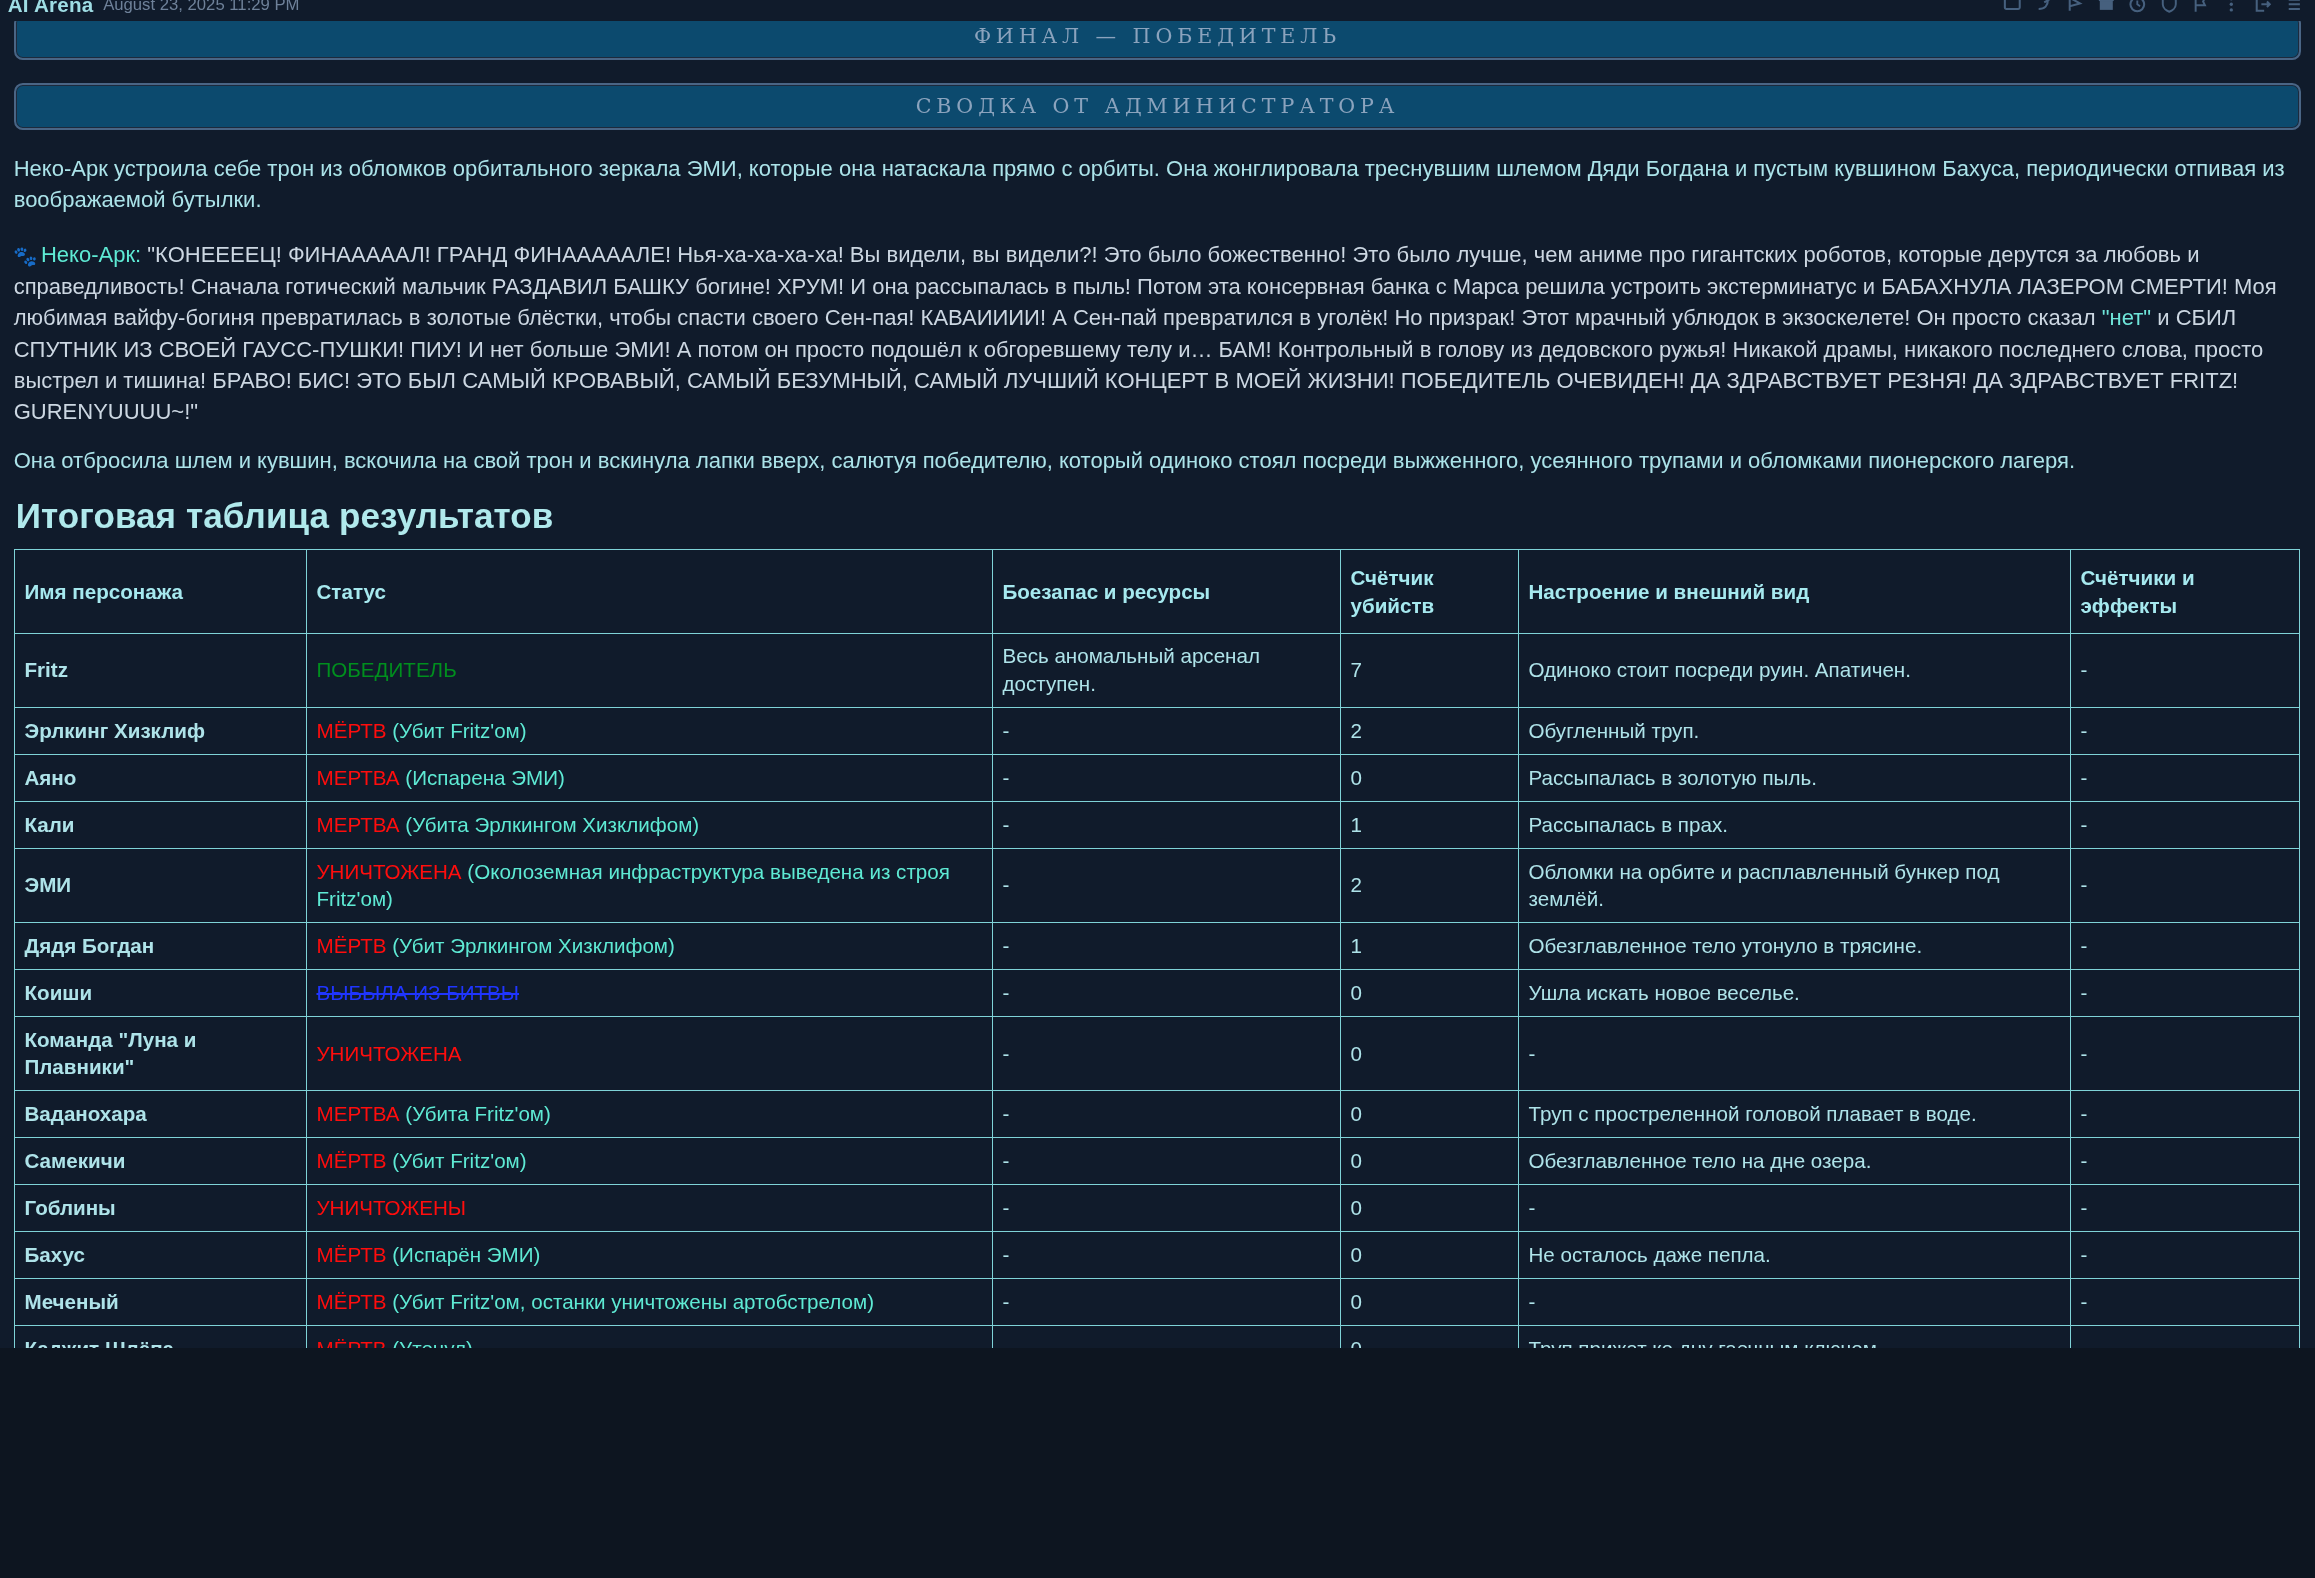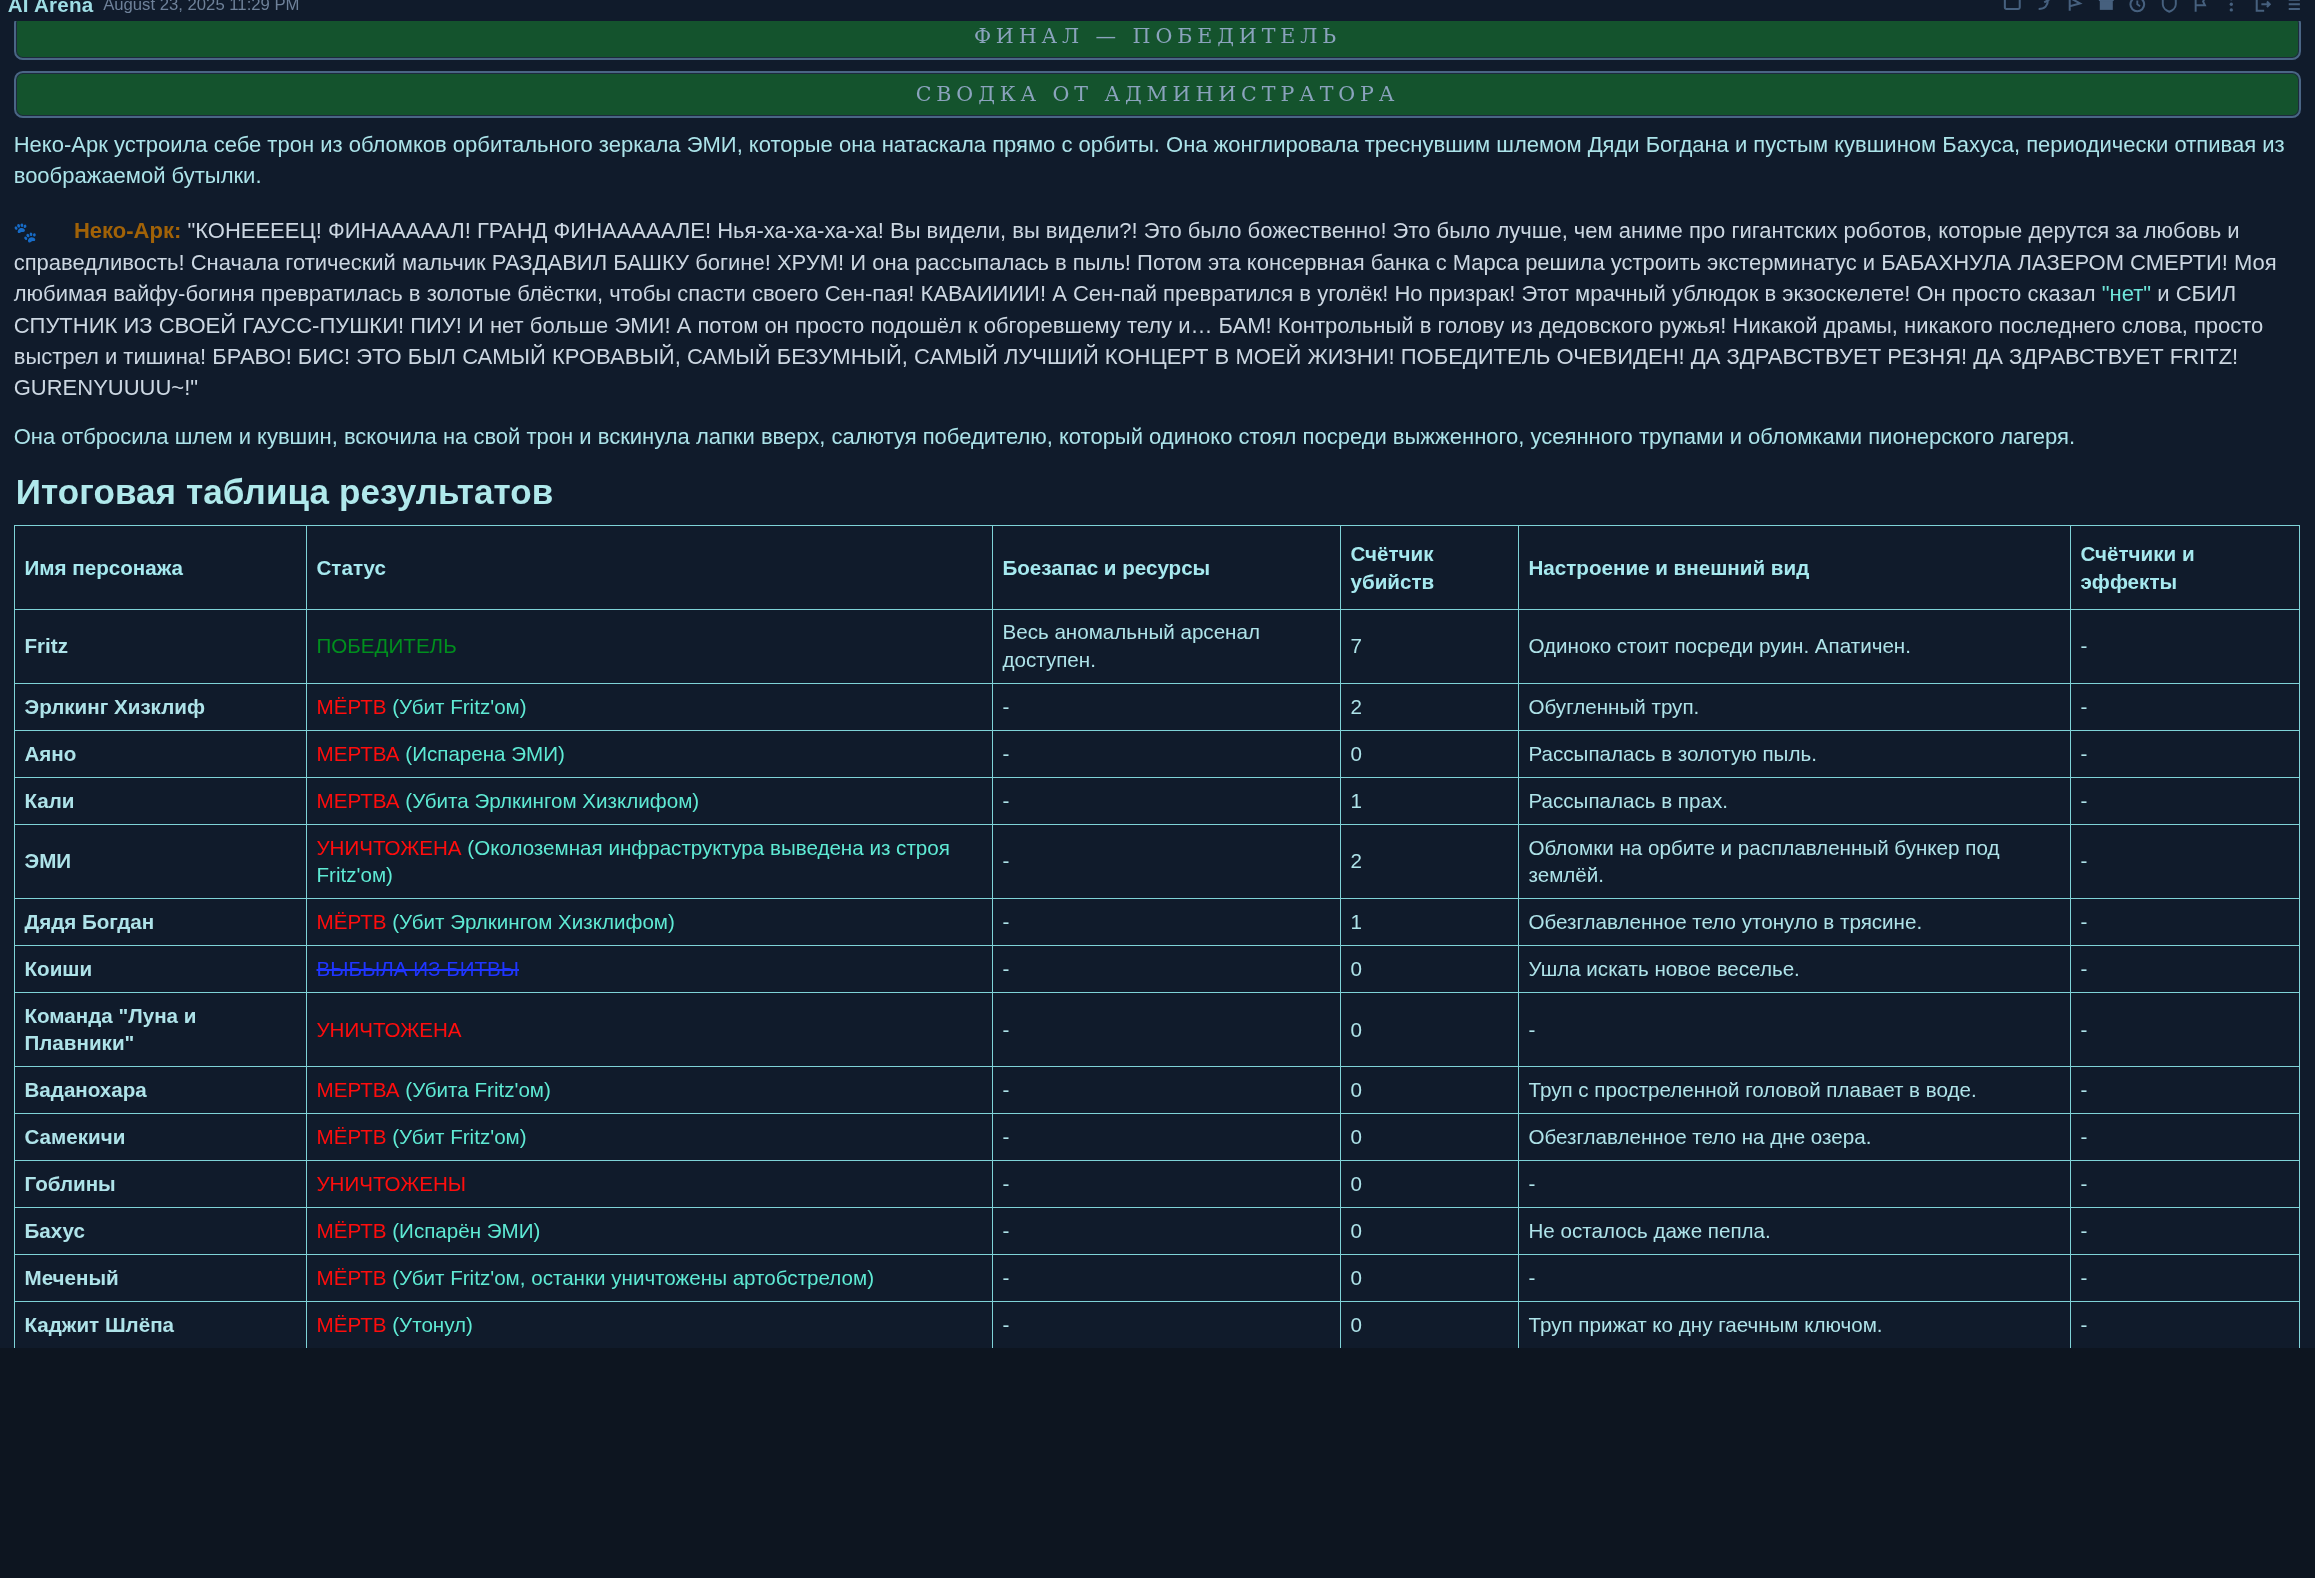--- a/index.html
+++ b/index.html
@@ -74,24 +74,24 @@
     right: 0;
     bottom: 0;
     padding: 0 13.7px 0 13.7px;
     box-sizing: border-box;
     overflow: hidden;
   }
 
   .banner {
     border: 2px solid #4a6585;
     border-radius: 8.8px;
-    background: #14532d;
+    background: #0c4a6e;
     text-align: center;
     padding: 8.8px 0 9.8px 0;
-    margin-bottom: 11px;
+    margin-bottom: 23px;
     box-shadow: inset 0 0 0 1px #1d2a3d;
   }
   .banner .banner-text {
     font-family: "DejaVu Serif", "Liberation Serif", serif;
     font-size: 20.6px;
     letter-spacing: 4.9px;
     color: #8ba3bd;
     white-space: nowrap;
   }
 
@@ -103,23 +103,22 @@
     max-width: 2280px;
   }
   .para.tight { margin-bottom: 24px; }
 
   .paw {
     font-size: 19.6px;
     margin-right: 2.9px;
     vertical-align: -1px;
   }
   .speaker {
-    font-weight: bold;
-    color: #a16207;
-    margin-left: 33px;
+    font-weight: normal;
+    color: #5eead4;
   }
   .quote {
     color: #ccd7e2;
   }
   .quote .hl-no {
     color: #6fe6da;
   }
 
   h2.section-title {
     font-size: 35px;

